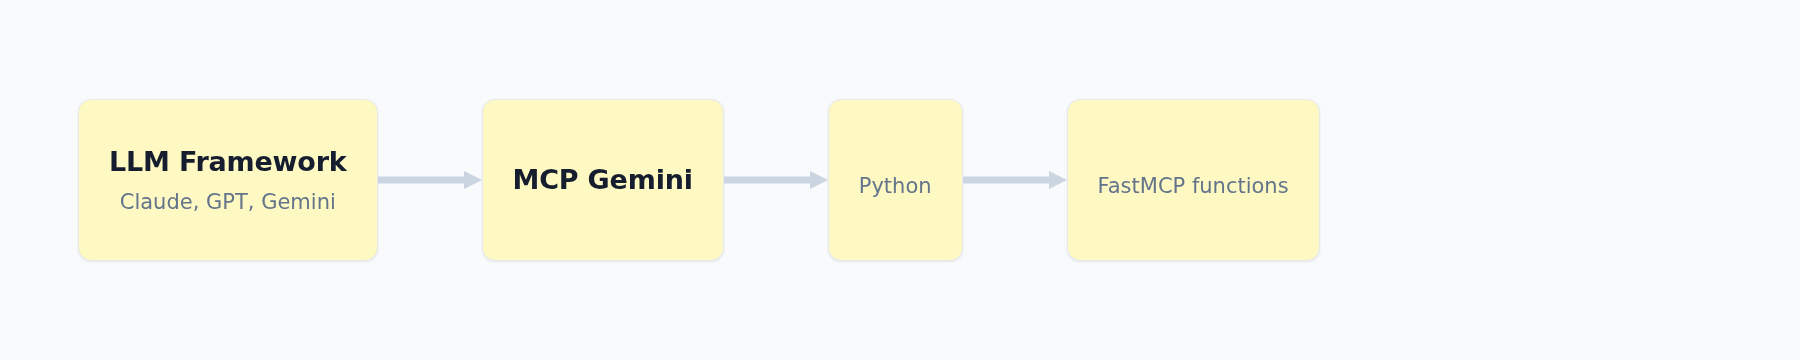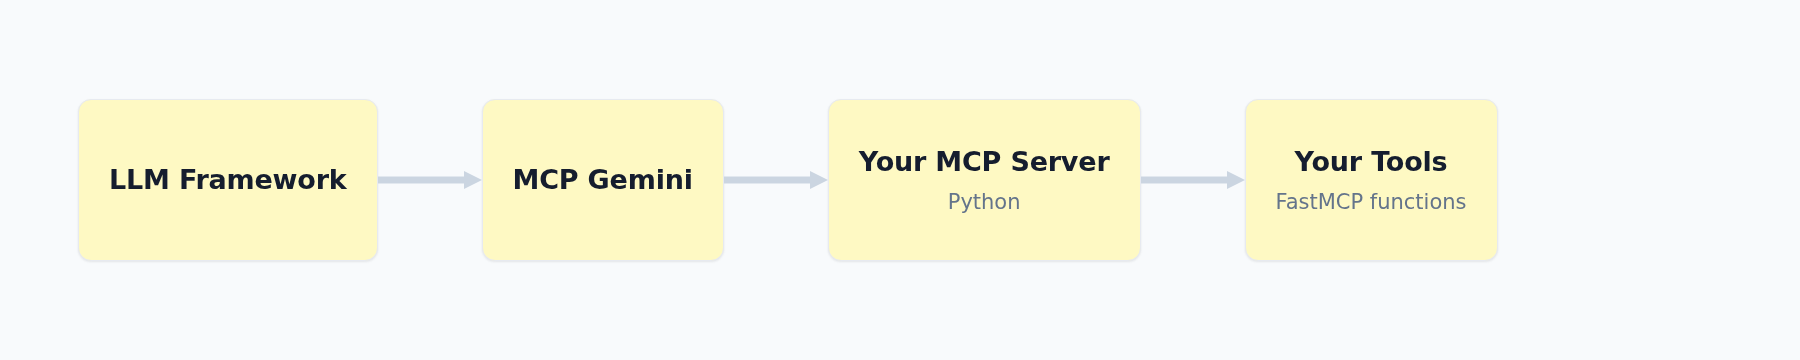--- a/index.html
+++ b/index.html
@@ -74,20 +74,21 @@
     overflow: visible;
   }
 </style>
 </head>
 <body>
 
 <div id="flow-diagram">
 
   <div class="node-card">
     <div class="node-title">LLM Framework</div>
+    <div class="node-subtitle">Claude, GPT, Gemini</div>
   </div>
 
   <div class="flow-connector">
     <svg width="104" height="24" viewBox="0 0 104 24">
       <line x1="0" y1="12" x2="88" y2="12" stroke="#cbd5e1" stroke-width="7"></line>
       <polygon points="86,3 104,12 86,21" fill="#cbd5e1"></polygon>
     </svg>
   </div>
 
   <div class="node-card">
@@ -95,29 +96,27 @@
   </div>
 
   <div class="flow-connector">
     <svg width="104" height="24" viewBox="0 0 104 24">
       <line x1="0" y1="12" x2="88" y2="12" stroke="#cbd5e1" stroke-width="7"></line>
       <polygon points="86,3 104,12 86,21" fill="#cbd5e1"></polygon>
     </svg>
   </div>
 
   <div class="node-card">
-    <div class="node-title">Your MCP Server</div>
     <div class="node-subtitle">Python</div>
   </div>
 
   <div class="flow-connector">
     <svg width="104" height="24" viewBox="0 0 104 24">
       <line x1="0" y1="12" x2="88" y2="12" stroke="#cbd5e1" stroke-width="7"></line>
       <polygon points="86,3 104,12 86,21" fill="#cbd5e1"></polygon>
     </svg>
   </div>
 
   <div class="node-card">
-    <div class="node-title">Your Tools</div>
     <div class="node-subtitle">FastMCP functions</div>
   </div>
 
 </div>
 
 </body></html>

